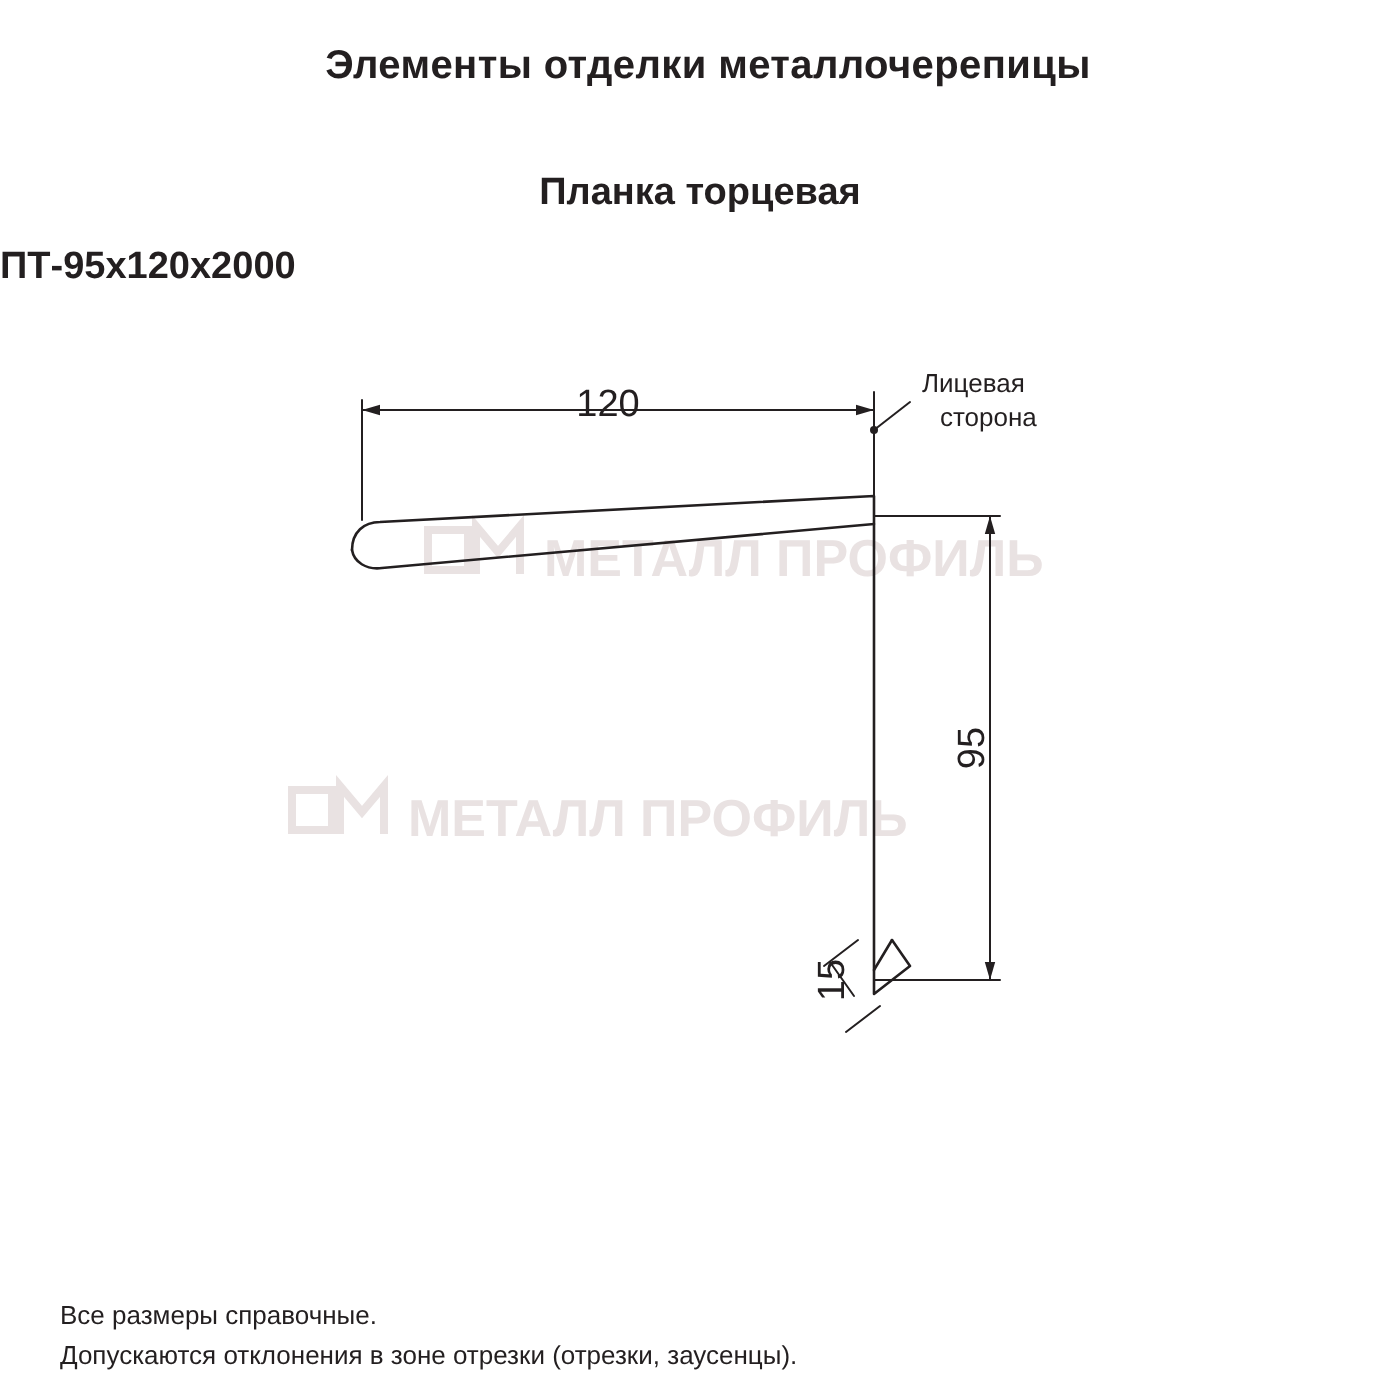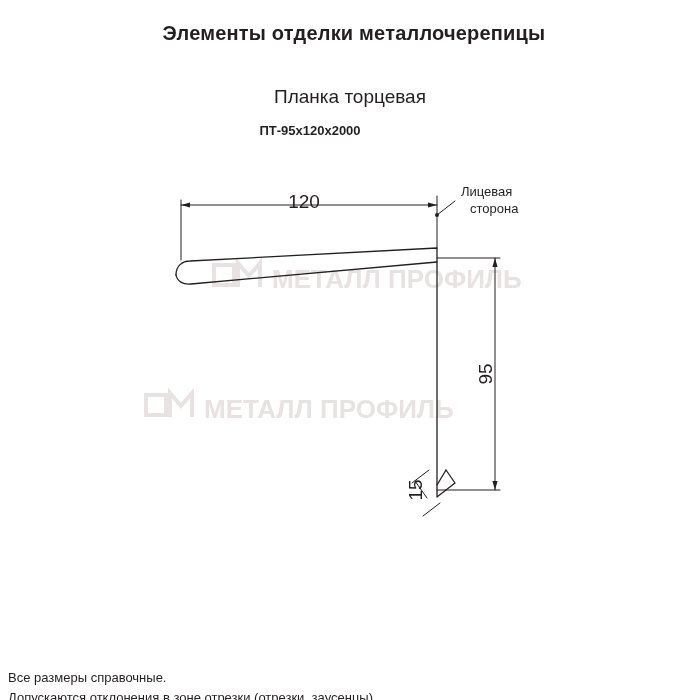--- a/index.html
+++ b/index.html
@@ -30,50 +30,48 @@
     font-weight: bold;
     letter-spacing: 0.2px;
   }
   .subtitle {
     position: absolute;
     top: 86px;
     left: 0;
     width: 700px;
     text-align: center;
     font-size: 19px;
-    font-weight: normal;
+    font-weight: bold;
   }
   .code {
     position: absolute;
     top: 123px;
     left: 0;
     width: 620px;
-    text-align: center;
-    font-size: 13px;
+    font-size: 19px;
     font-weight: bold;
   }
   .drawing {
     position: absolute;
     top: 0;
     left: 0;
   }
   .watermark {
     position: absolute;
     left: 0;
     top: 0;
     width: 700px;
     height: 700px;
     pointer-events: none;
   }
   .footnote {
     position: absolute;
-    left: 8px;
+    left: 30px;
     font-size: 13px;
     color: #231f20;
-    margin-top: 20px;
   }
   .footnote.l1 { top: 650px; }
   .footnote.l2 { top: 670px; }
   .dim-label {
     font-family: "Liberation Sans", sans-serif;
     font-size: 19px;
     fill: #231f20;
   }
   .callout-label {
     font-family: "Liberation Sans", sans-serif;

